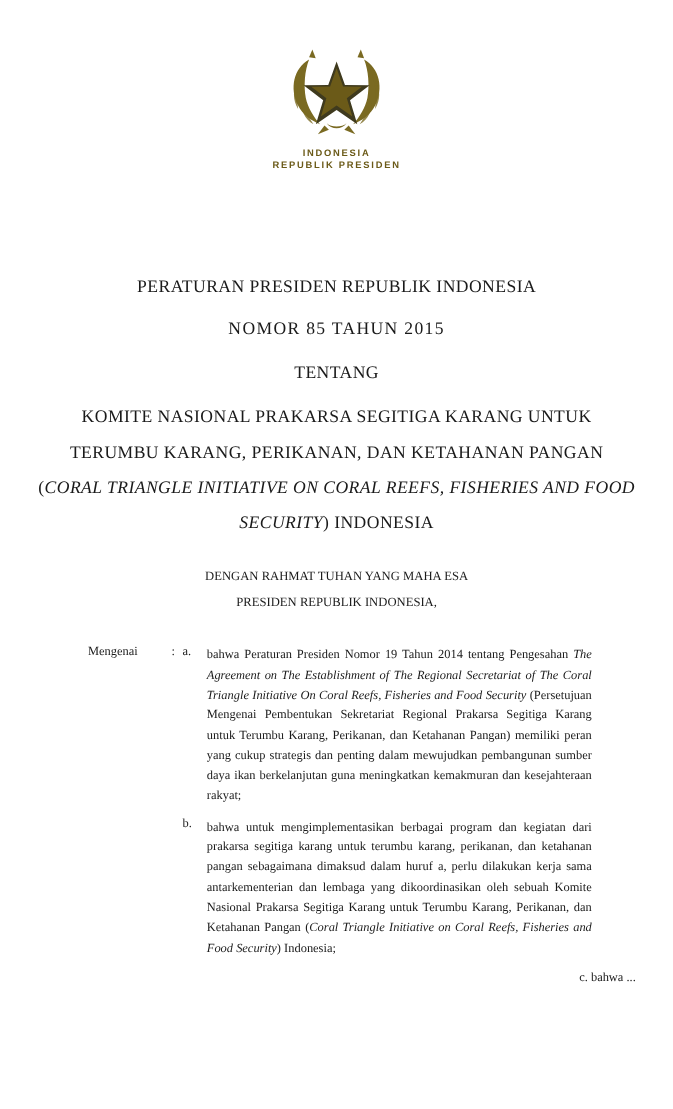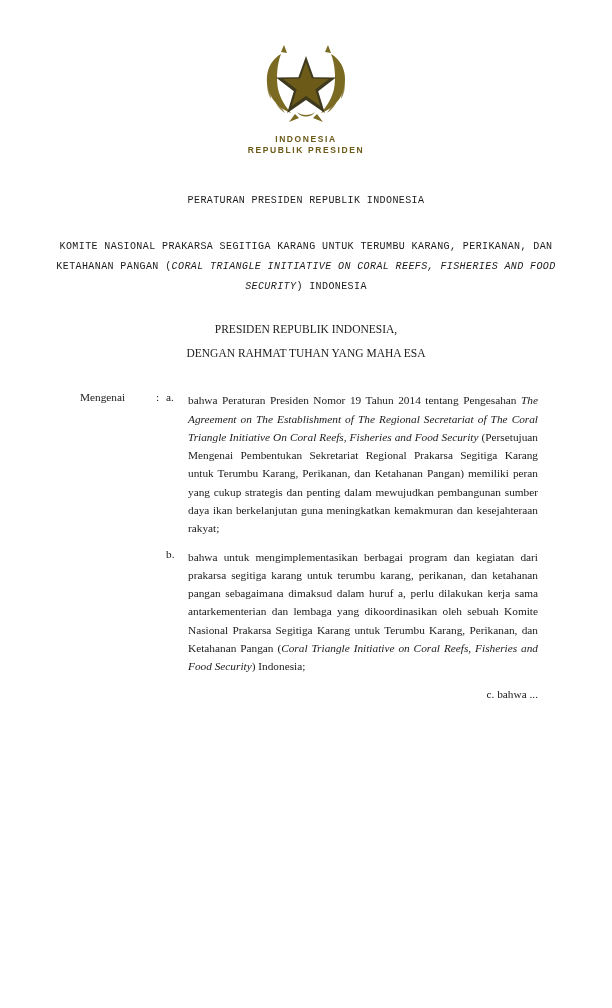--- a/index.html
+++ b/index.html
@@ -38,27 +38,26 @@
     font-family: "Liberation Sans", sans-serif;
     font-size: 8.5px;
     letter-spacing: 1.6px;
     line-height: 1.35;
     color: #6b5a18;
     font-weight: 700;
   }
 
   
   .title-block {
-    margin-top: 34px;
+    margin-top: 89px;
     text-align: center;
-    font-size: 10px;
+    font-size: 16px;
     letter-spacing: 0.4px;
     line-height: 1.9;
     color: #1a1a1a;
-    font-family: Liberation Mono, monospace;
   }
   .title-line { display: block; }
   .title-line.spaced { letter-spacing: 1.2px; }
   .title-gap-sm { height: 9px; }
   .subject {
     padding: 0 33px;
     line-height: 2.0;
   }
   .subject i { font-style: italic; }
 
@@ -96,21 +95,21 @@
     flex: 1 1 auto;
     text-align: justify;
     text-justify: inter-word;
     line-height: 1.62;
   }
   .cons-row + .cons-row { margin-top: 10px; }
   .cons-text i { font-style: italic; }
 
   .next-page {
     margin-top: 12px;
-    padding-right: 74px;
+    padding-right: 34px;
     text-align: right;
     font-size: 11.3px;
   }
 </style>
 </head>
 <body>
 
 <div class="page">
 
   <div class="emblem-block">
@@ -142,28 +141,30 @@
     </div>
     <div class="emblem-caption">
       <span>INDONESIA</span><br>
       <span>REPUBLIK PRESIDEN</span>
     </div>
   </div>
 
   <div class="title-block">
     <span class="title-line">PERATURAN PRESIDEN REPUBLIK INDONESIA</span>
     <div class="title-gap-sm"></div>
+    <span class="title-line spaced">NOMOR  85  TAHUN  2015</span>
     <div class="title-gap-sm"></div>
+    <span class="title-line">TENTANG</span>
     <div class="title-gap-sm"></div>
     <div class="subject"><span>KOMITE NASIONAL PRAKARSA SEGITIGA KARANG UNTUK TERUMBU KARANG, PERIKANAN, DAN KETAHANAN PANGAN (</span><i>CORAL TRIANGLE INITIATIVE ON CORAL REEFS, FISHERIES AND FOOD SECURITY</i><span>)</span> <span>INDONESIA</span></div>
   </div>
 
   <div class="enact-block">
+    <div>DENGAN RAHMAT TUHAN YANG MAHA ESA</div>
     <div>PRESIDEN REPUBLIK INDONESIA,</div>
-    <div>DENGAN RAHMAT TUHAN YANG MAHA ESA</div>
   </div>
 
   <div class="considering">
 
     <div class="cons-row">
       <div class="cons-label">Mengenai</div>
       <div class="cons-colon">:</div>
       <div class="cons-letter">a.</div>
       <div class="cons-text"><span>bahwa Peraturan Presiden Nomor 19 Tahun 2014 tentang Pengesahan </span><i>The Agreement on The Establishment of The Regional Secretariat of The Coral Triangle Initiative On Coral Reefs, Fisheries and Food Security</i><span> (Persetujuan Mengenai Pembentukan Sekretariat Regional Prakarsa Segitiga Karang untuk Terumbu Karang, Perikanan, dan Ketahanan Pangan) memiliki peran yang cukup strategis dan penting dalam mewujudkan pembangunan sumber daya ikan berkelanjutan guna meningkatkan kemakmuran dan kesejahteraan rakyat;</span></div>
     </div>

